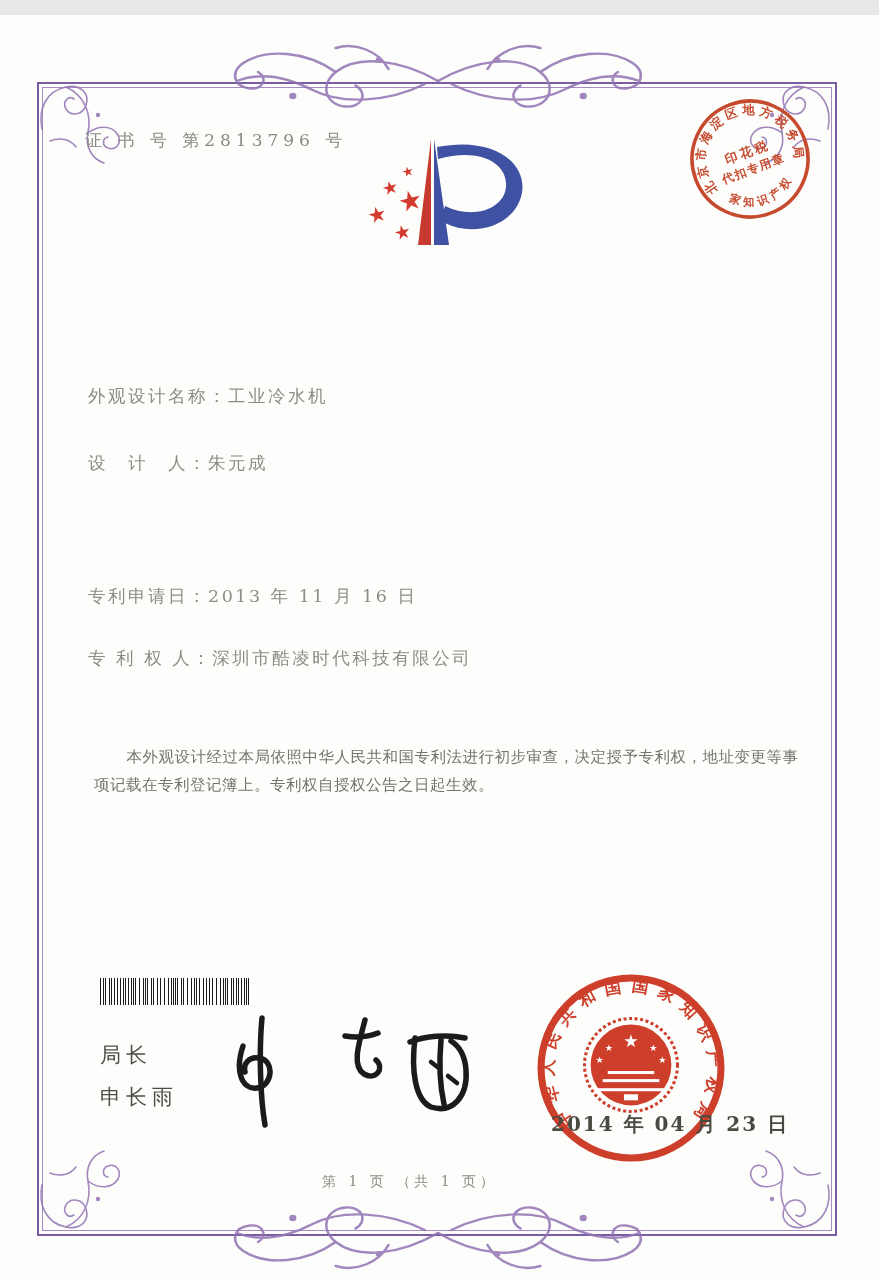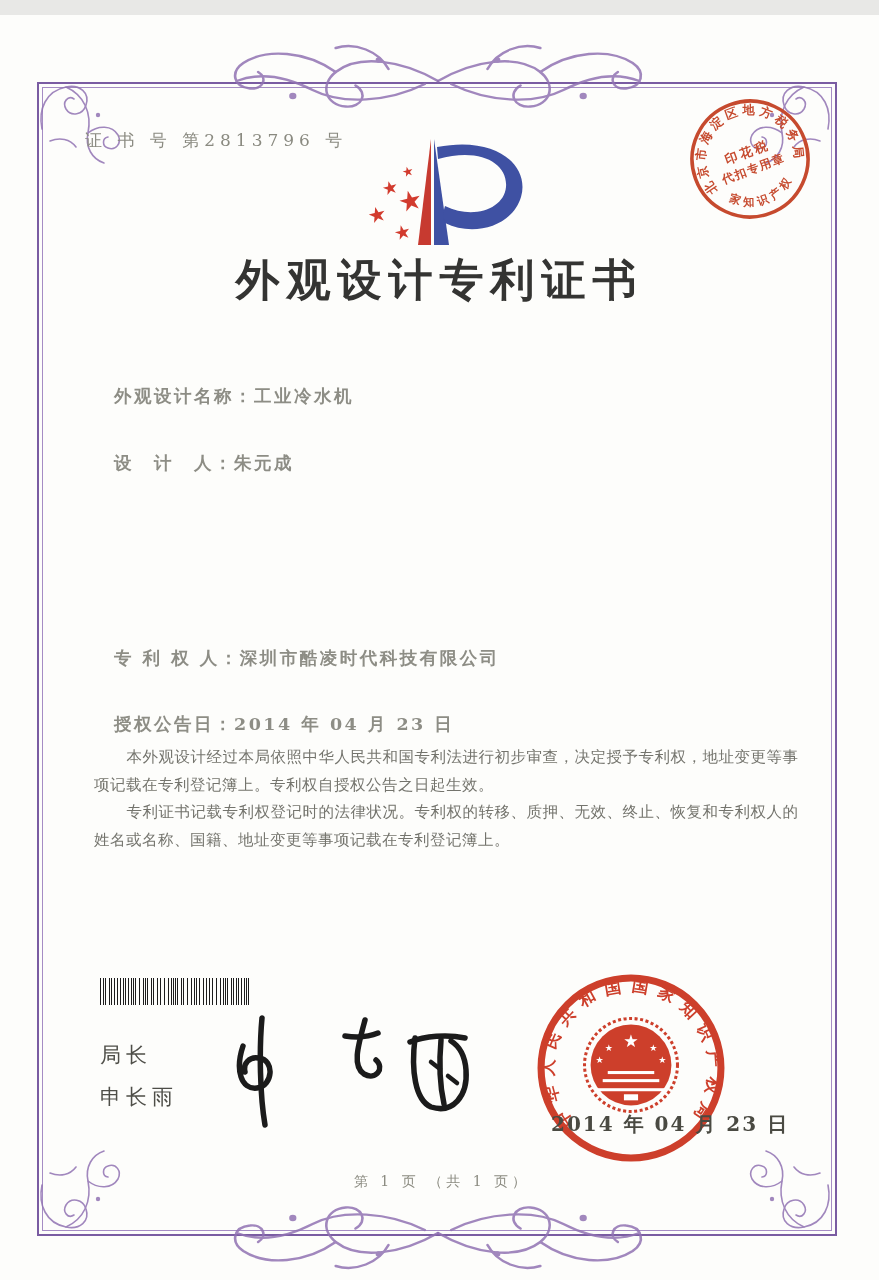--- a/index.html
+++ b/index.html
@@ -15,40 +15,40 @@
   .flourishes{position:absolute;left:0;top:0;pointer-events:none;}
   
   .cert-no{position:absolute;left:85px;top:114px;font-size:17px;
     letter-spacing:5px;color:#8a8a80;}
   .logo{position:absolute;left:330px;top:116px;width:226px;height:124px;}
   .logo .star{position:absolute;color:#d23b2e;line-height:1;
     font-family:"DejaVu Sans",sans-serif;transform:rotate(-14deg);}
   .title{position:absolute;left:0;right:0;top:236px;text-align:center;
     font-size:44px;font-weight:bold;letter-spacing:7px;color:#343432;}
   
-  .field{position:absolute;left:114px;font-size:17.5px;letter-spacing:2.5px;
-    color:#8d8d85;white-space:nowrap;font-weight:bold;}
+  .field{position:absolute;left:88px;font-size:17.5px;letter-spacing:2.5px;
+    color:#8d8d85;white-space:nowrap;}
   
   .body-text{position:absolute;left:94px;top:729px;width:714px;
     font-size:15.5px;line-height:27.5px;color:#74746d;letter-spacing:.5px;}
   .body-text p{margin:0;text-indent:2.1em;}
   
   .barcode{position:absolute;left:100px;top:963px;width:248px;height:27px;
     display:flex;align-items:stretch;}
   .barcode div{background:#1c1c1c;}
   .commissioner-title{position:absolute;left:100px;top:1026px;font-size:21px;
     letter-spacing:5px;color:#4e4e48;}
   .commissioner-name{position:absolute;left:100px;top:1068px;font-size:21px;
     letter-spacing:5px;color:#4e4e48;}
   .signature{position:absolute;left:205px;top:995px;}
   .seal{position:absolute;left:535px;top:957px;}
   .seal-date{position:absolute;left:551px;top:1096px;font-size:20px;
     letter-spacing:2px;font-weight:600;color:#4a4a42;z-index:5;}
   .footer{position:absolute;left:290px;top:1158px;width:240px;
-    text-align:right;font-size:14px;letter-spacing:4px;color:#8b8b81;}
+    text-align:center;font-size:14px;letter-spacing:4px;color:#8b8b81;}
   .tax-stamp{position:absolute;left:688px;top:82px;}
 </style>
 </head>
 <body>
 
 <div class="page">
 
   <div class="frame">
     <div class="frame-inner"></div>
   </div>
@@ -113,38 +113,36 @@
         </text>
         <text font-size="11" letter-spacing="4" font-weight="bold">
           <textPath href="#taxArcBottom" startOffset="50%" text-anchor="middle">国家知识产权局</textPath>
         </text>
         <text x="61" y="58" text-anchor="middle" font-size="12.5" letter-spacing="3" font-weight="bold">印花税</text>
         <text x="61" y="75" text-anchor="middle" font-size="11.5" letter-spacing="1.5" font-weight="bold">代扣专用章</text>
       </g>
     </svg>
   </div>
 
-  <div class="title">外观设计专利证书</div>
 
   <div class="field" style="top:369px;">
     <span>外观设计名称：</span><span>工业冷水机</span>
   </div>
   <div class="field" style="top:436px;">
     <span>设　计　人：</span><span>朱元成</span>
   </div>
+  <div class="field" style="top:569px;">
+    <span>专利申请日：</span><span>2013 年 11 月 16 日</span>
+  </div>
   <div class="field" style="top:631px;text-align:right;">
     <span>专 利 权 人：</span><span>深圳市酷凌时代科技有限公司</span>
   </div>
-  <div class="field" style="top:697px;">
-    <span>授权公告日：</span><span>2014 年 04 月 23 日</span>
-  </div>
 
   <div class="body-text">
     <p>本外观设计经过本局依照中华人民共和国专利法进行初步审查，决定授予专利权，地址变更等事项记载在专利登记簿上。专利权自授权公告之日起生效。</p>
-    <p>专利证书记载专利权登记时的法律状况。专利权的转移、质押、无效、终止、恢复和专利权人的姓名或名称、国籍、地址变更等事项记载在专利登记簿上。</p>
   </div>
 
   <div class="barcode">
       <div style="width: 1px; margin-right: 2px;"></div>
       <div style="width: 1px; margin-right: 1px;"></div>
       <div style="width: 1px; margin-right: 3px;"></div>
       <div style="width: 1px; margin-right: 1px;"></div>
       <div style="width: 1px; margin-right: 2px;"></div>
       <div style="width: 1px; margin-right: 2px;"></div>
       <div style="width: 1px; margin-right: 2px;"></div>

